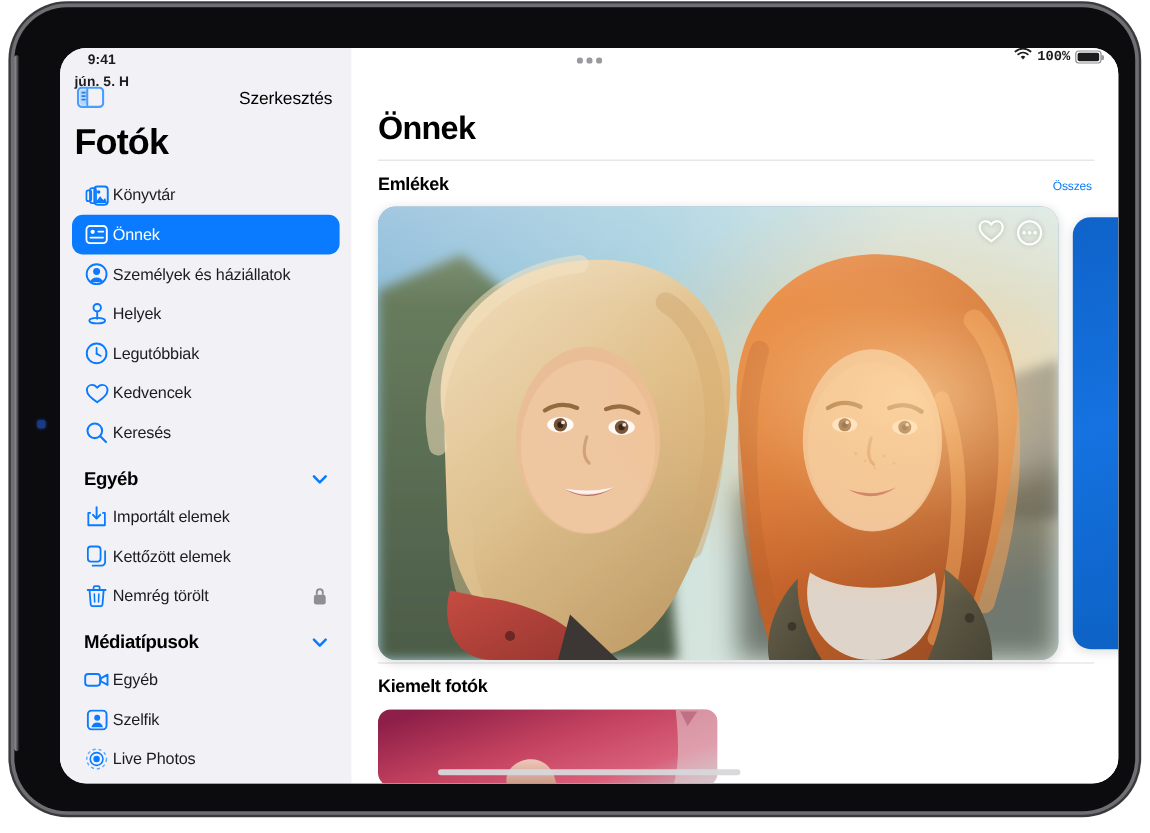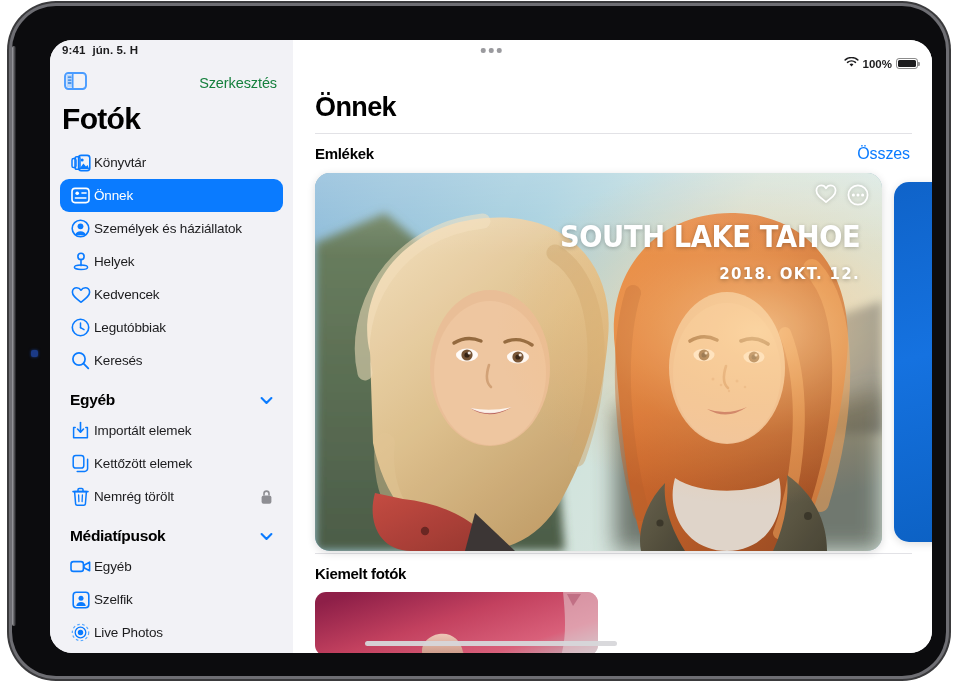--- a/index.html
+++ b/index.html
@@ -60,27 +60,28 @@
     width: 882px; height: 26px;
     z-index: 40;
     pointer-events: none;
   }
   .status-left {
     position: absolute;
     left: 12px; top: 4px;
     display: flex; align-items: center; gap: 7px;
     font-size: 11.5px; font-weight: 700; color: #1c1c1e;
     letter-spacing: .1px;
+    flex-direction: column;
   }
   .status-date { font-weight: 600; }
   .status-right {
     position: absolute;
-    right: 14px; top: 17px;
+    right: 14px; top: 0;
     display: flex; align-items: center; gap: 4px;
-    font-size: 11.5px; font-weight: 700; color: #1c1c1e;
+    font-size: 11.5px; font-weight: 700; color: #1c1c1e; font-family: Liberation Mono, monospace;
   }
   .wifi-glyph { display:block; }
   .battery-shell {
     width: 22px; height: 11px;
     border: 1.3px solid rgba(0,0,0,.45);
     border-radius: 3px;
     position: relative;
     display: flex; align-items: center;
     padding: 1px;
   }
@@ -121,21 +122,21 @@
   #sidebar-topbar {
     height: 34px;
     display: flex;
     align-items: center;
     justify-content: space-between;
     padding: 0 16px 0 14px;
   }
   #sidebar-toggle-icon { display: block; cursor: pointer; }
   #edit-button {
     font-size: 14.5px;
-    color: #15803d;
+    color: #000000;
     font-weight: 400;
     cursor: pointer;
     letter-spacing: -.1px;
   }
   #app-title {
     font-size: 30px;
     font-weight: 700;
     color: #000;
     letter-spacing: -.7px;
     padding: 2px 0 10px 12px;
@@ -219,21 +220,21 @@
     justify-content: space-between;
     padding: 11px 22px 10px 22px;
   }
   .section-row .row-title {
     font-size: 15px;
     font-weight: 700;
     color: #000;
     letter-spacing: -.3px;
   }
   .section-row .row-action {
-    font-size: 16px;
+    font-size: 10px;
     color: #0a7bff;
     cursor: pointer;
     letter-spacing: -.1px;
   }
 
   
   #memories-carousel {
     position: relative;
     height: 380px;
     padding-left: 22px;
@@ -424,36 +425,36 @@
               <circle cx="9" cy="4.4" r="3.1" fill="none" stroke="#0a7bff" stroke-width="1.6"></circle>
               <line x1="9" y1="7.6" x2="9" y2="13.6" stroke="#0a7bff" stroke-width="1.6" stroke-linecap="round"></line>
               <ellipse cx="9" cy="15.2" rx="6.6" ry="2.3" fill="none" stroke="#0a7bff" stroke-width="1.5"></ellipse>
             </svg>
           </span>
           <span class="nav-label">Helyek</span>
         </div>
 
         <div class="nav-item">
           <span class="nav-icon">
-            <svg width="20" height="18" viewBox="0 0 20 18">
-              <path d="M10 16.2 C5.2 12.6 1.4 9.9 1.4 6.2 C1.4 3.5 3.4 1.7 5.7 1.7 C7.3 1.7 8.9 2.5 10 4.2 C11.1 2.5 12.7 1.7 14.3 1.7 C16.6 1.7 18.6 3.5 18.6 6.2 C18.6 9.9 14.8 12.6 10 16.2 Z" fill="none" stroke="#0a7bff" stroke-width="1.6" stroke-linejoin="round"></path>
-            </svg>
-          </span>
-          <span class="nav-label">Kedvencek</span>
-        </div>
-
-        <div class="nav-item">
-          <span class="nav-icon">
             <svg width="19" height="19" viewBox="0 0 19 19">
               <circle cx="9.5" cy="9.5" r="8.2" fill="none" stroke="#0a7bff" stroke-width="1.6"></circle>
               <line x1="9.5" y1="5" x2="9.5" y2="9.7" stroke="#0a7bff" stroke-width="1.5" stroke-linecap="round"></line>
               <line x1="9.5" y1="9.7" x2="13" y2="11.6" stroke="#0a7bff" stroke-width="1.5" stroke-linecap="round"></line>
             </svg>
           </span>
           <span class="nav-label">Legutóbbiak</span>
+        </div>
+
+        <div class="nav-item">
+          <span class="nav-icon">
+            <svg width="20" height="18" viewBox="0 0 20 18">
+              <path d="M10 16.2 C5.2 12.6 1.4 9.9 1.4 6.2 C1.4 3.5 3.4 1.7 5.7 1.7 C7.3 1.7 8.9 2.5 10 4.2 C11.1 2.5 12.7 1.7 14.3 1.7 C16.6 1.7 18.6 3.5 18.6 6.2 C18.6 9.9 14.8 12.6 10 16.2 Z" fill="none" stroke="#0a7bff" stroke-width="1.6" stroke-linejoin="round"></path>
+            </svg>
+          </span>
+          <span class="nav-label">Kedvencek</span>
         </div>
 
         <div class="nav-item">
           <span class="nav-icon">
             <svg width="19" height="19" viewBox="0 0 19 19">
               <circle cx="8" cy="8" r="6.1" fill="none" stroke="#0a7bff" stroke-width="1.7"></circle>
               <line x1="12.6" y1="12.6" x2="17.3" y2="17.3" stroke="#0a7bff" stroke-width="1.8" stroke-linecap="round"></line>
             </svg>
           </span>
           <span class="nav-label">Keresés</span>
@@ -694,24 +695,20 @@
               <span class="mem-act">
                 <svg width="22" height="22" viewBox="0 0 22 22">
                   <circle cx="11" cy="11" r="9.6" fill="none" stroke="#ffffff" stroke-width="1.7"></circle>
                   <circle cx="6.4" cy="11" r="1.5" fill="#ffffff"></circle>
                   <circle cx="11" cy="11" r="1.5" fill="#ffffff"></circle>
                   <circle cx="15.6" cy="11" r="1.5" fill="#ffffff"></circle>
                 </svg>
               </span>
             </div>
 
-            <div id="memory-text">
-              <div id="memory-title">SOUTH LAKE TAHOE</div>
-              <div id="memory-date">2018. OKT. 12.</div>
-            </div>
           </div>
 
           <div id="memory-card-next"></div>
         </div>
 
         <div class="divider"></div>
 
         <div class="section-row">
           <span class="row-title">Kiemelt fotók</span>
         </div>

